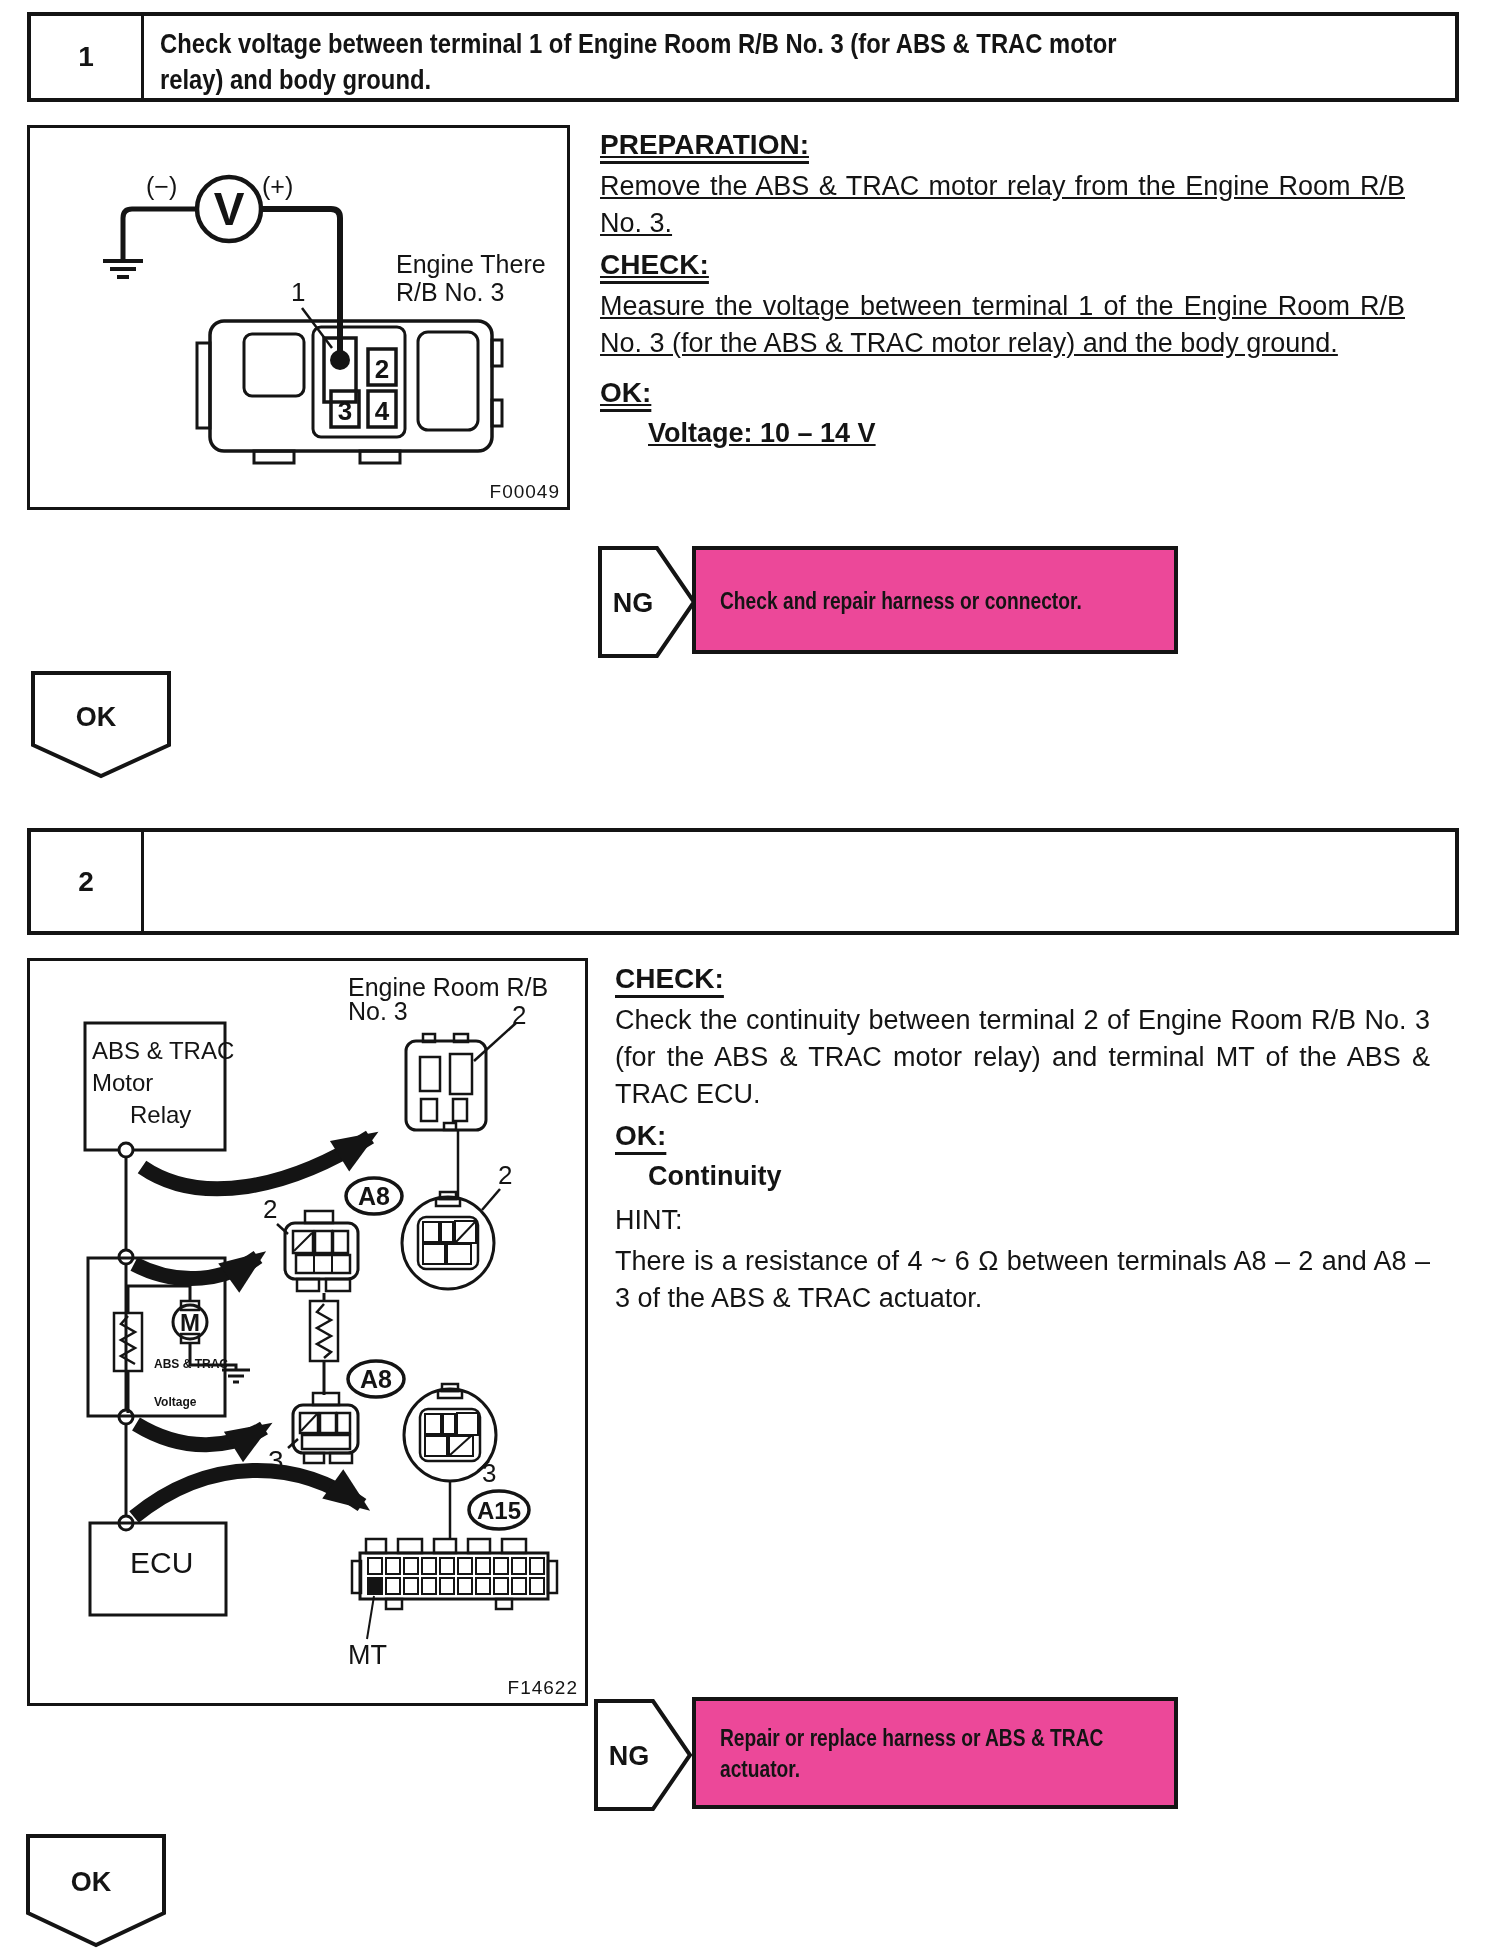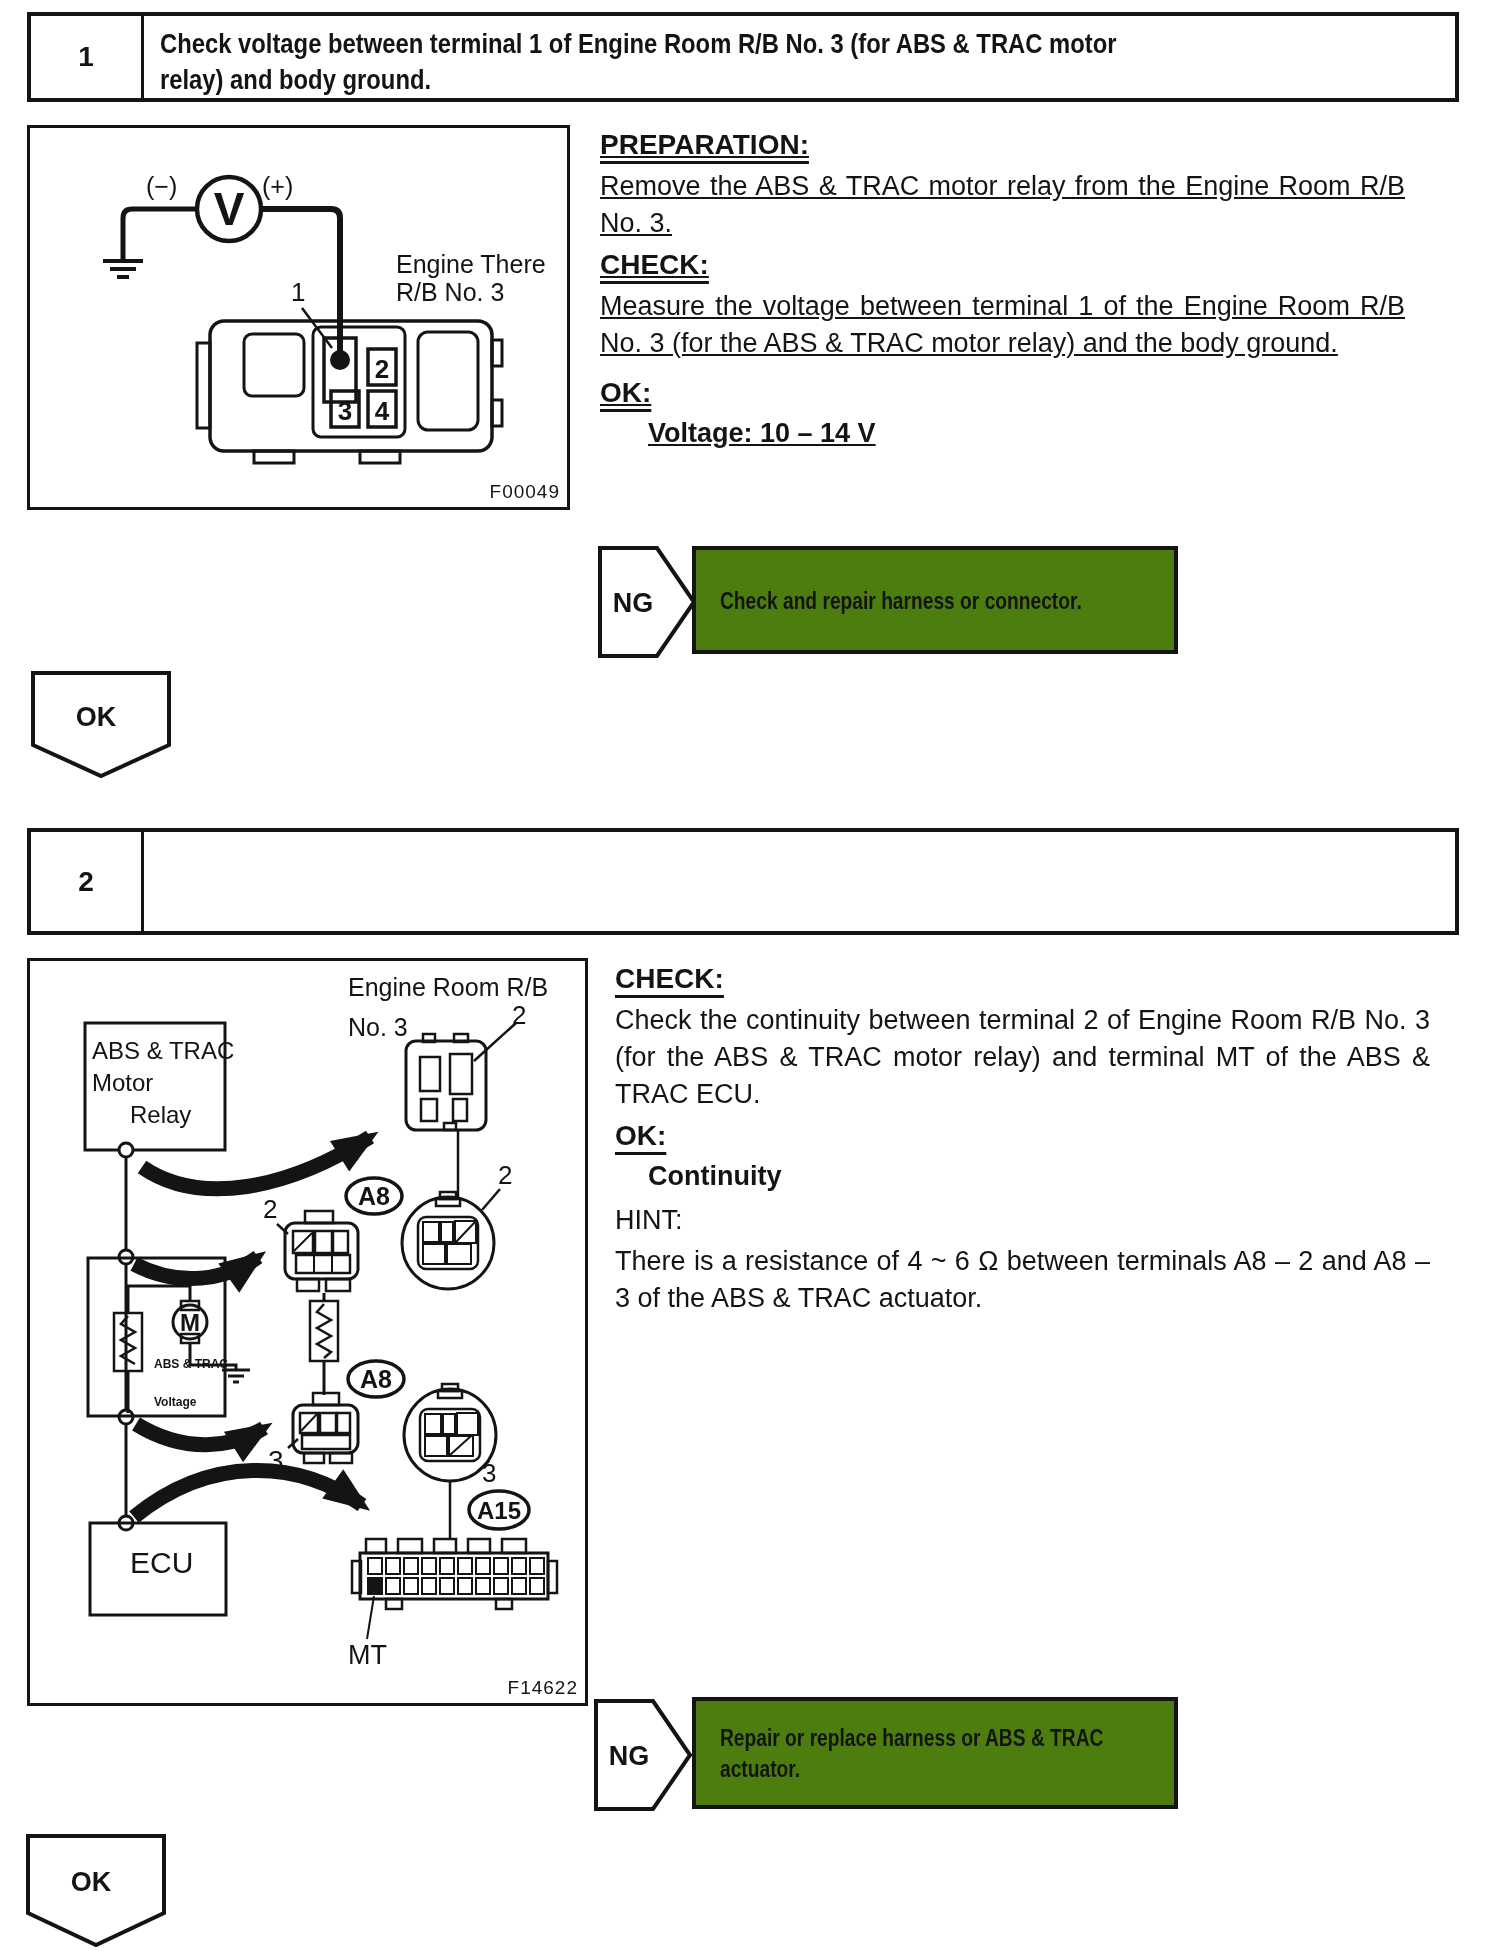--- a/index.html
+++ b/index.html
@@ -30,21 +30,21 @@
   .figcode{position:absolute;right:7px;bottom:4px;font-size:19px;letter-spacing:1px;}
   
   .textcol{position:absolute;}
   .textcol .h{font-size:28px;font-weight:bold;line-height:34px;margin:2px 0 6px 0;
     text-decoration:underline;text-decoration-thickness:2.5px;text-underline-offset:7px;}
   .textcol .h.nound{text-decoration:none;font-weight:normal;font-size:27px;}
   .textcol p{font-size:27px;line-height:37px;margin:0 0 6px 0;text-align:justify;}
   .textcol .val{font-size:27px;font-weight:bold;line-height:34px;margin:6px 0 10px 48px;}
   
   .ng-box{
-    position:absolute;border:4px solid #141414;box-sizing:border-box;background:#4d7c0f;
+    position:absolute;border:4px solid #141414;box-sizing:border-box;background:#ec4899;
     display:flex;flex-direction:column;justify-content:center;padding-left:24px;
   }
   .ng-box .cond2{display:block;transform:scaleX(.8);transform-origin:0 50%;
     font-size:24px;font-weight:bold;line-height:31px;width:560px;}
   svg text{font-family:"Liberation Sans","DejaVu Sans",sans-serif;}
 </style>
 </head>
 <body>
 
 <div class="page">
@@ -290,21 +290,21 @@
         <ellipse cx="344" cy="235" rx="28" ry="18" stroke-width="3.5"></ellipse>
         <ellipse cx="346" cy="418" rx="28" ry="18" stroke-width="3.5"></ellipse>
         <ellipse cx="469" cy="549" rx="30" ry="19" stroke-width="3.5"></ellipse>
       </g>
       <text x="160" y="370" text-anchor="middle" font-size="24" font-weight="bold" fill="#141414">M</text>
       <text x="344" y="244" text-anchor="middle" font-size="25" font-weight="bold" fill="#141414">A8</text>
       <text x="346" y="427" text-anchor="middle" font-size="25" font-weight="bold" fill="#141414">A8</text>
       <text x="469" y="558" text-anchor="middle" font-size="24" font-weight="bold" fill="#141414">A15</text>
     </svg>
     <span class="flabel" style="left:318px;top:12px;">Engine Room R/B</span>
-    <span class="flabel" style="left:318px;top:52px;">No. 3</span>
+    <span class="flabel" style="left:318px;top:36px;">No. 3</span>
     <span class="flabel" style="left:482px;top:40px;font-size:26px;">2</span>
     <span class="flabel" style="left:62px;top:76px;font-size:24px;">ABS &amp; TRAC</span>
     <span class="flabel" style="left:62px;top:108px;font-size:24px;">Motor</span>
     <span class="flabel" style="left:62px;top:140px;font-size:24px;margin-left:38px;">Relay</span>
     <span class="flabel" style="left:233px;top:234px;font-size:26px;">2</span>
     <span class="flabel" style="left:468px;top:200px;font-size:26px;">2</span>
     <span class="flabel small" style="left:124px;top:396px;">ABS &amp; TRAC</span>
     <span class="flabel small" style="left:124px;top:434px;">Voltage</span>
     <span class="flabel" style="left:238px;top:486px;font-size:28px;">3</span>
     <span class="flabel" style="left:452px;top:498px;font-size:26px;">3</span>

